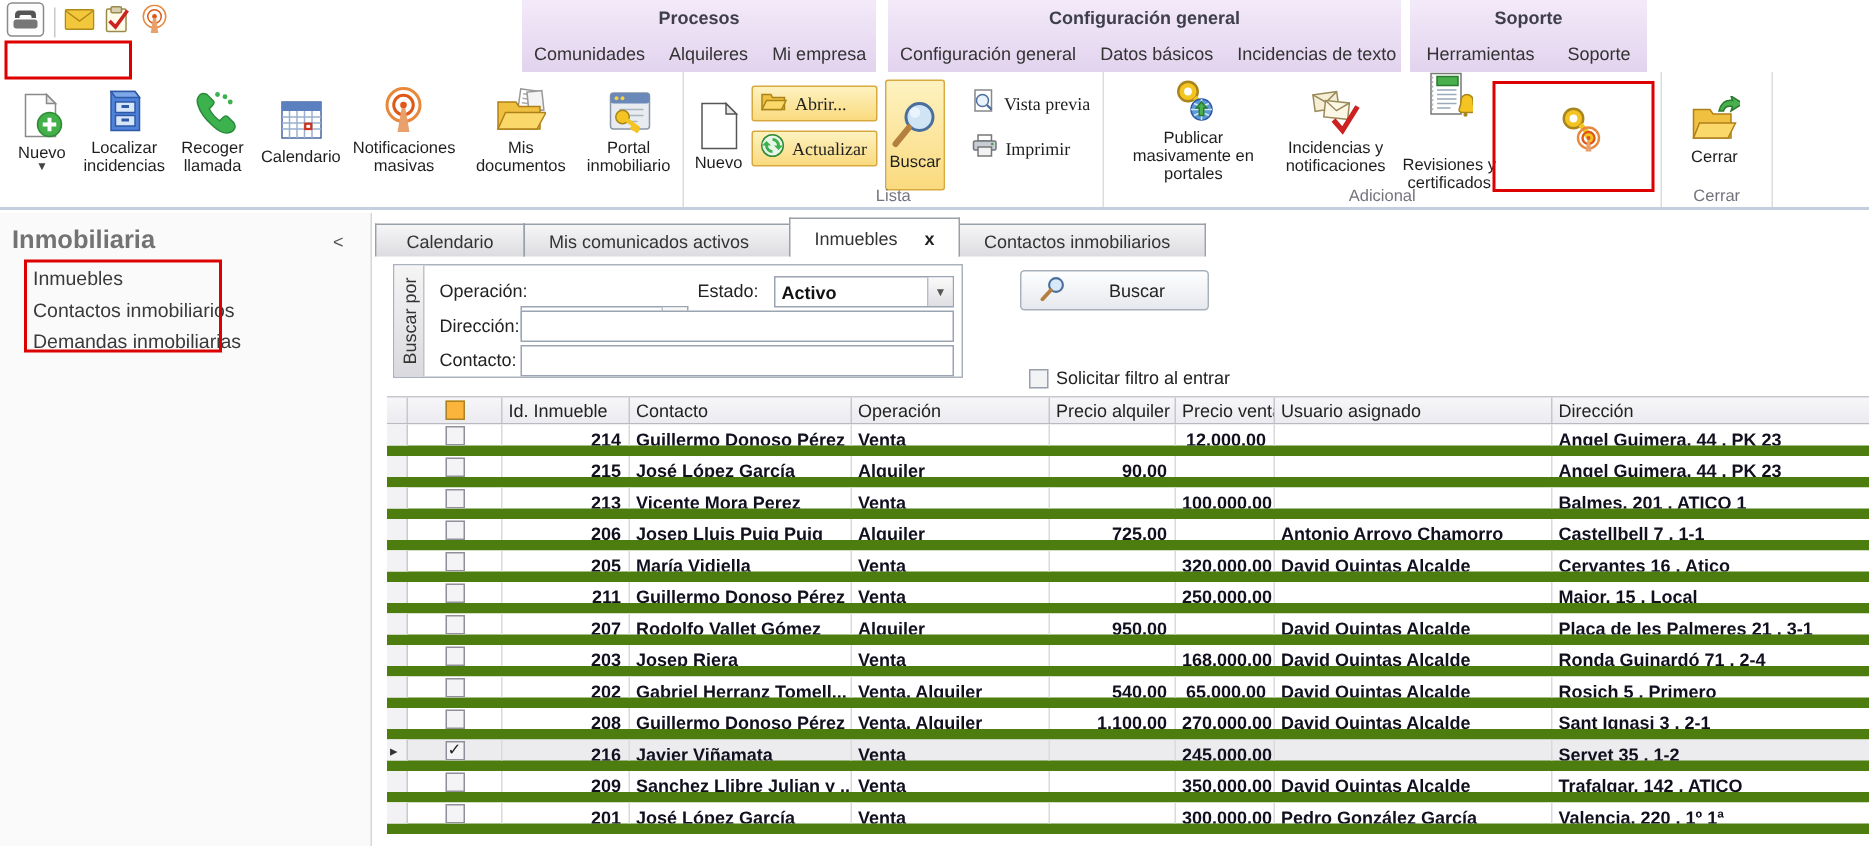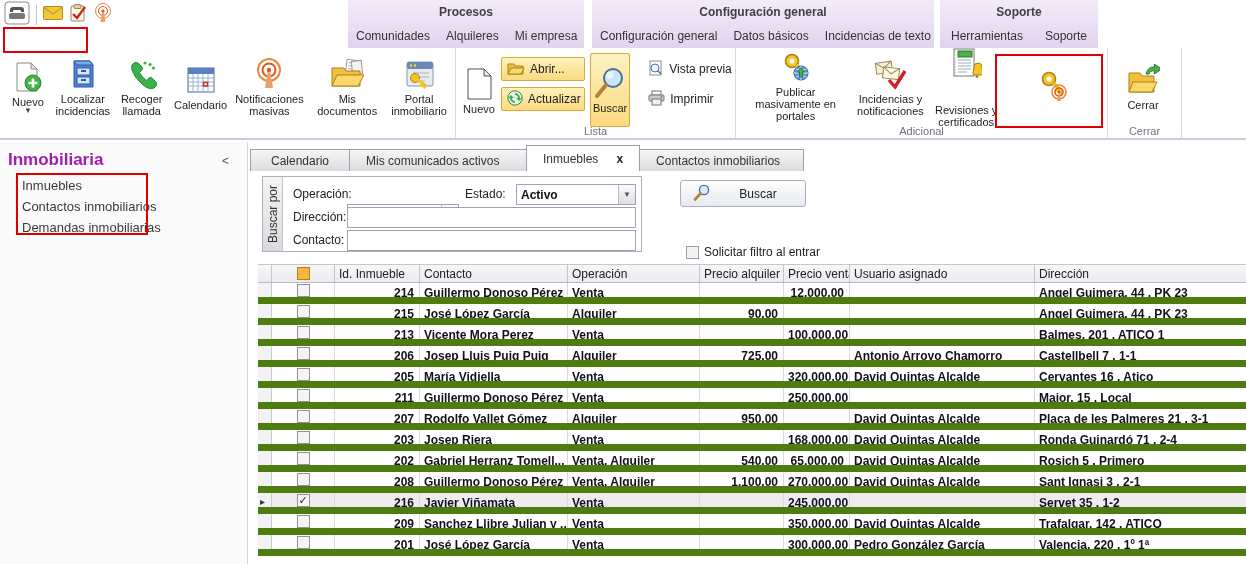--- a/index.html
+++ b/index.html
@@ -17,28 +17,28 @@
   .ctx-tabs { height:24px; display:flex; align-items:center; justify-content:space-around; font-size:12px; color:#333; }
   .ctx-tabs span { padding:0 8px; white-space:nowrap; }
 
   #ribbon-body { position:absolute; left:0; top:48px; width:1246px; height:92px; background:#fff; display:flex; border-bottom:2px solid #c3cede; }
   .rgroup { position:relative; height:90px; display:flex; align-items:flex-start; padding:3px 4px 14px 4px; border-right:1px solid #dcdcdc; }
   .rgroup-label { position:absolute; left:0; right:0; bottom:1px; text-align:center; font-size:11px; color:#73737c; }
   .bigbtn { display:flex; flex-direction:column; align-items:center; justify-content:center; height:72px; padding:2px 2px; font-size:11px; line-height:12px; color:#1e1e1e; text-align:center; cursor:default; }
   .bigbtn .ic { width:34px; height:34px; display:flex; align-items:center; justify-content:center; margin-bottom:2px; }
   .bigbtn.hl { background:linear-gradient(#fdf2c0,#fada7e); border:1px solid #d8a93e; border-radius:2px; }
   .drop { font-size:8px; color:#444; line-height:6px; }
-  .smallstack { display:flex; flex-direction:column; gap:6px; margin:6px 3px 0 3px; }
+  .smallstack { display:flex; flex-direction:column; gap:6px; margin:6px 3px 0 3px;font-family:Liberation Serif, serif; }
   .smallbtn { display:flex; align-items:center; gap:5px; height:24px; padding:0 8px 0 5px; font-size:12px; color:#1e1e1e; white-space:nowrap; cursor:default; }
   .smallbtn.hl { background:linear-gradient(#fdf2c0,#fada7e); border:1px solid #d8a93e; border-radius:2px; }
   .vsep { width:1px; background:#dcdcdc; height:70px; margin:4px 4px 0 4px; }
 
   
   #sidebar { position:absolute; left:0; top:142px; width:248px; height:422px; background:#fbfafa; border-right:1px solid #d6d6d6; }
-  #sidebar-title { position:absolute; left:8px; top:8px; font-size:17px; font-weight:bold; color:#a21caf; }
+  #sidebar-title { position:absolute; left:8px; top:8px; font-size:17px; font-weight:bold; color:#737373; }
   #sidebar-collapse { position:absolute; right:18px; top:12px; font-size:12px; color:#555; cursor:default; }
   .side-item { position:absolute; left:22px; font-size:13px; color:#3a3a3a; white-space:nowrap; cursor:default; }
 
   
   #content { position:absolute; left:258px; top:142px; width:988px; height:422px; background:#fff; }
 
   
   #doctabs { position:absolute; left:-8px; top:3px; height:26px; display:flex; align-items:flex-end; }
   .dtab { height:22px; display:flex; align-items:center; padding:0 16px; font-size:12px; color:#333; background:linear-gradient(#f6f6f7,#dcdce0); border:1px solid #9aa0a8; border-bottom:none; margin-right:-1px; white-space:nowrap; cursor:default; }
   .dtab.active { height:26px; background:#fff; z-index:2; font-size:12px; gap:18px; }

